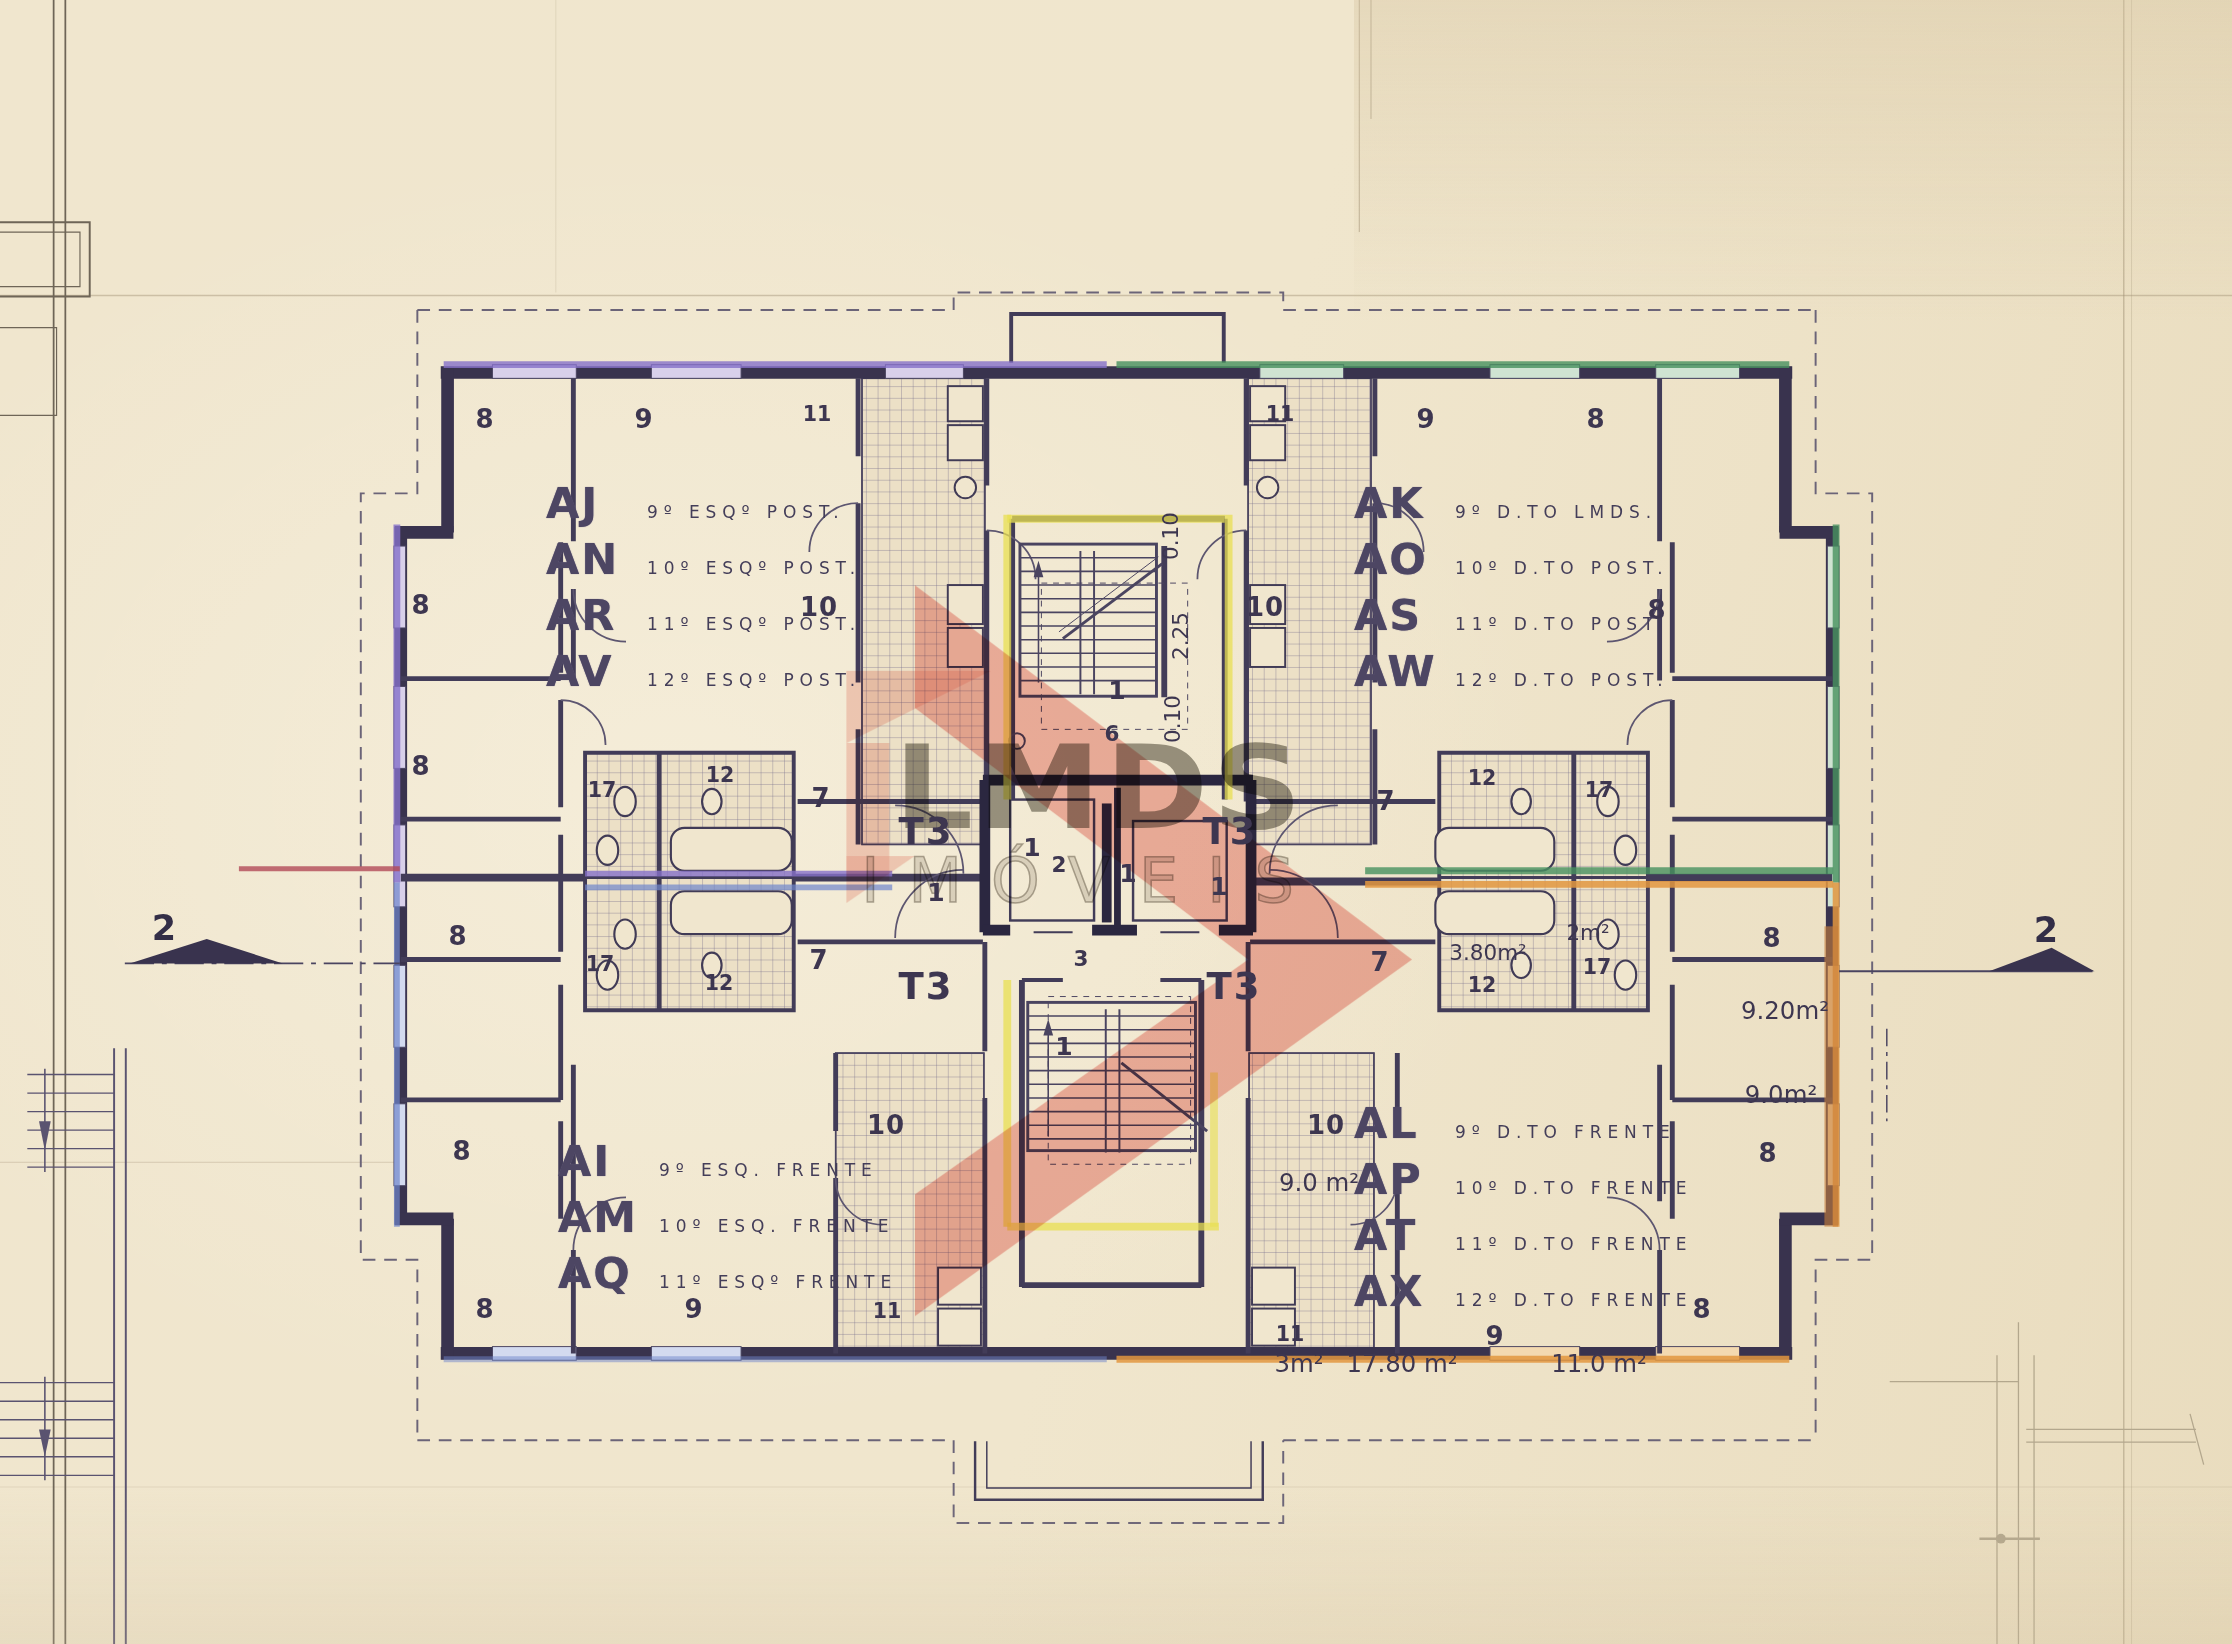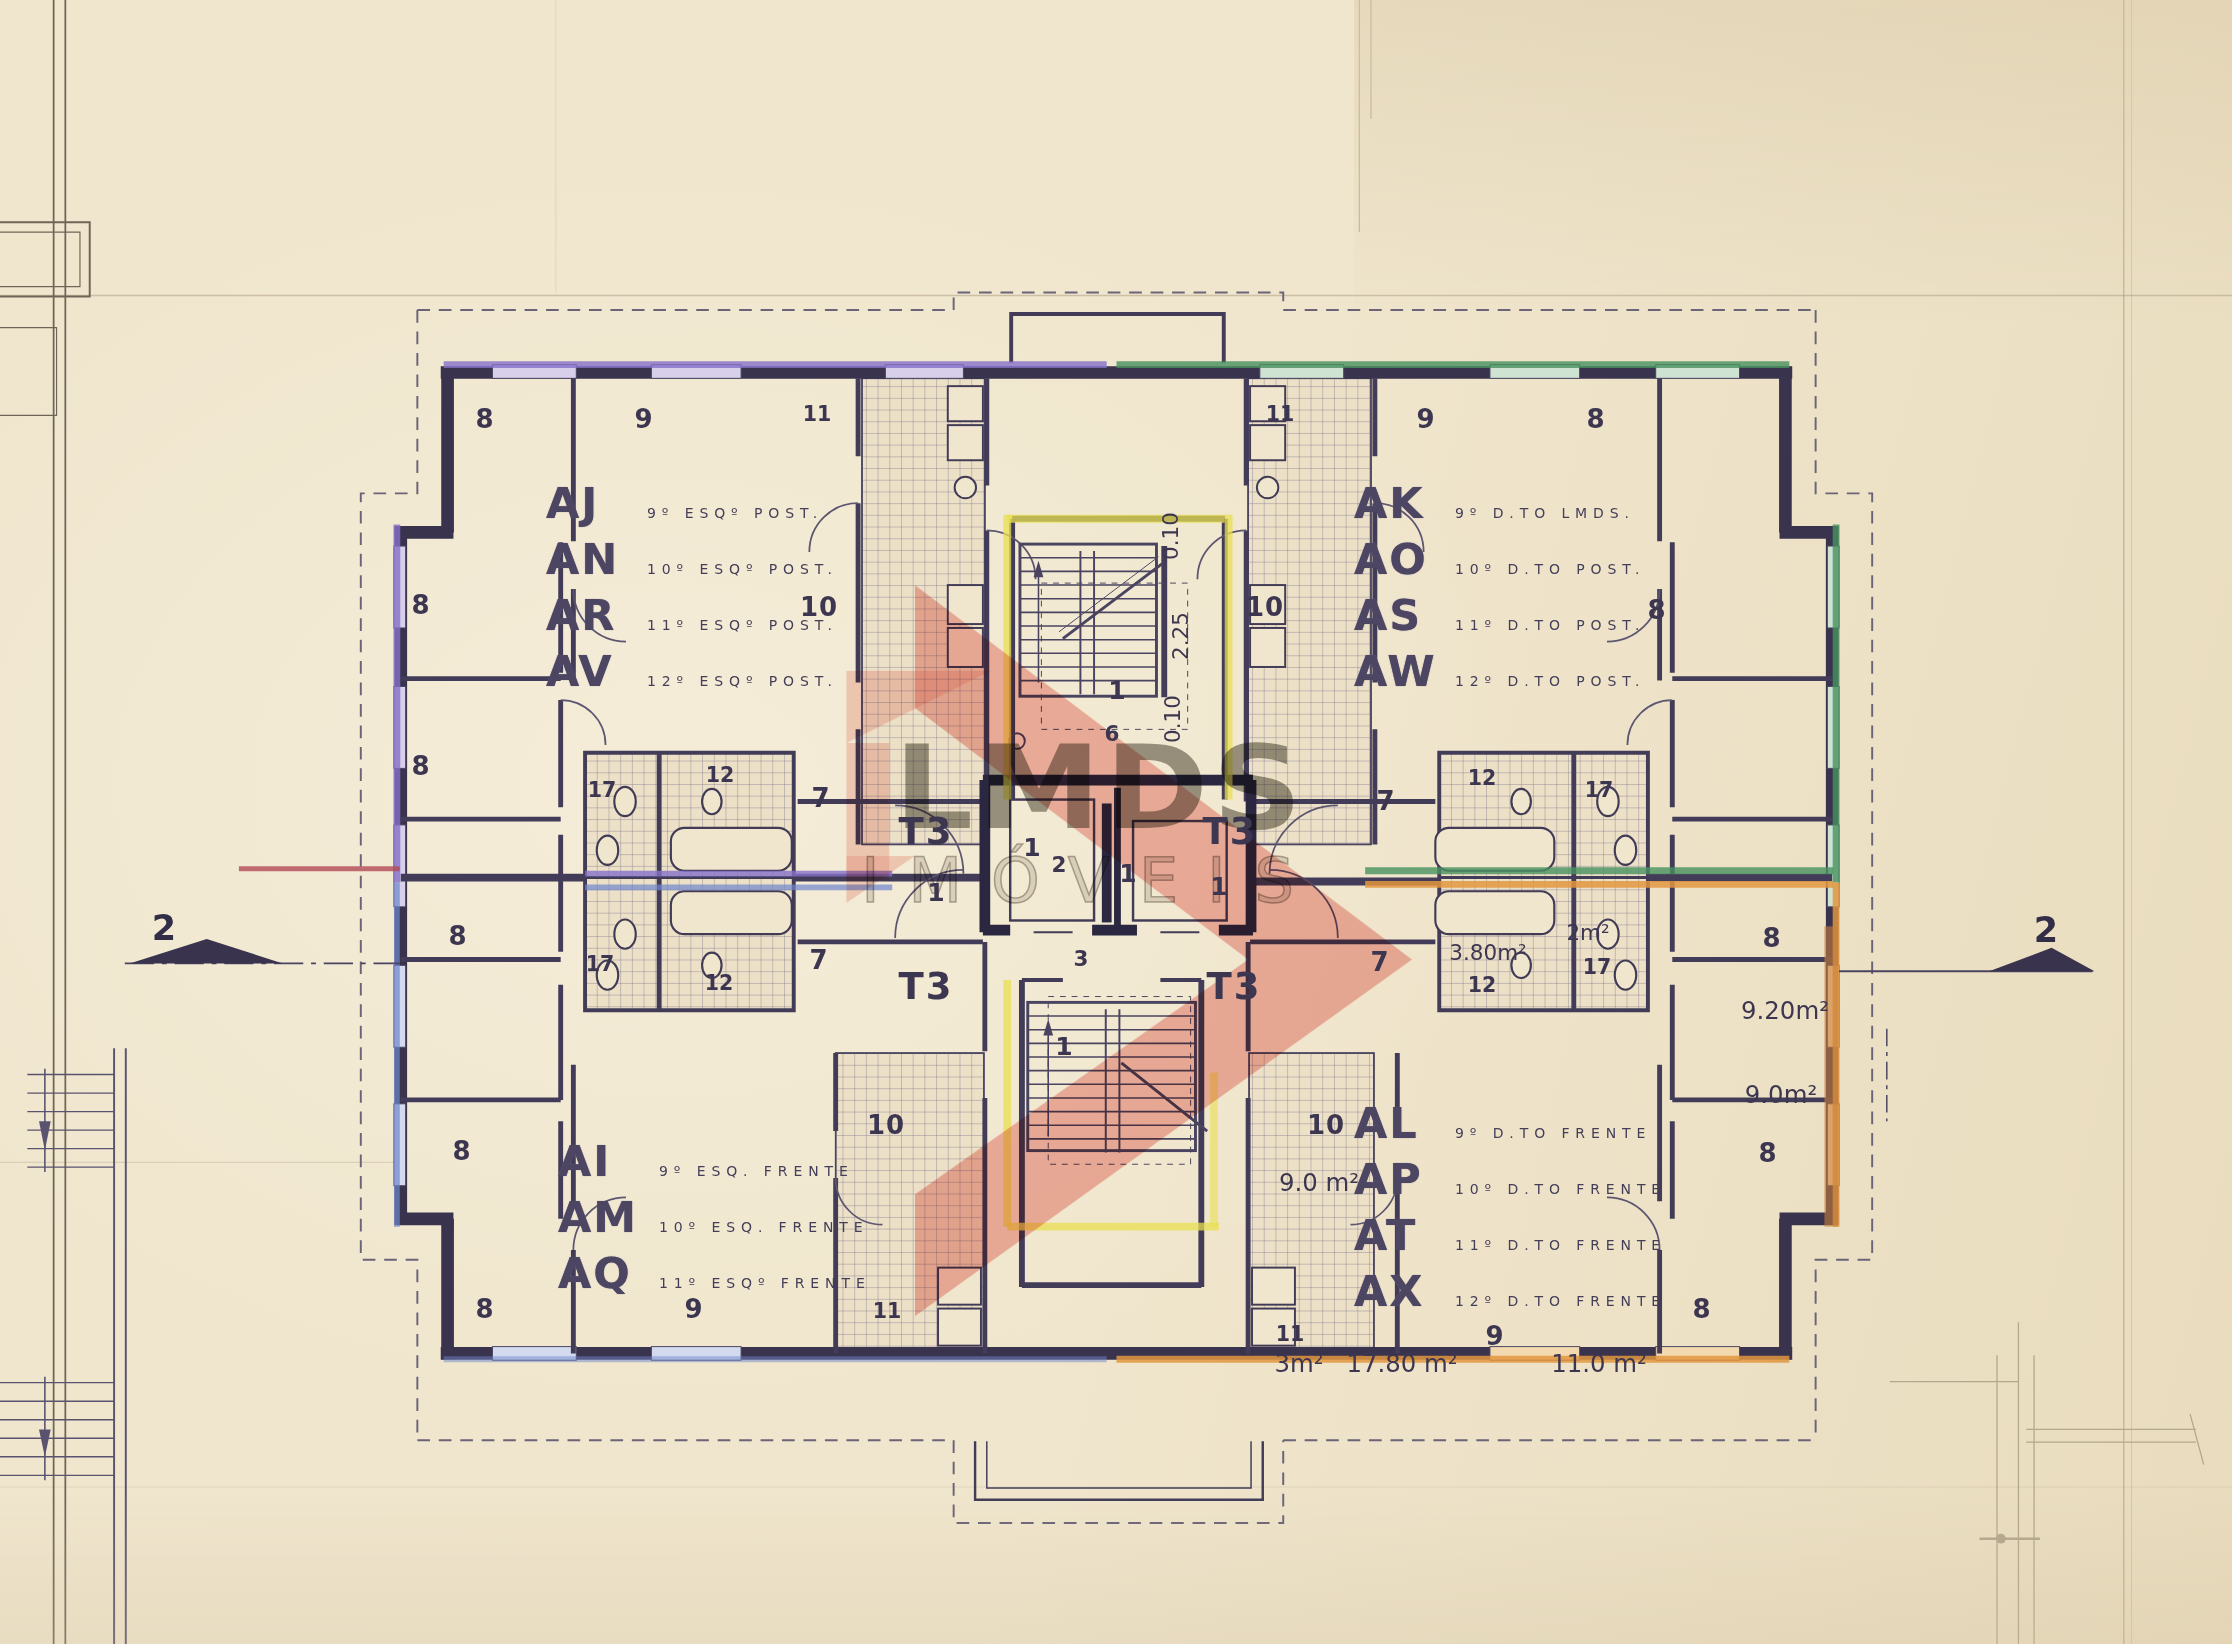--- a/index.html
+++ b/index.html
@@ -21,21 +21,21 @@
   .area{font-size:24.4px;font-weight:500;}
   .area-sm{font-size:21.5px;font-weight:500;}
   .core{font-size:25px;font-weight:700;}
   .core-sm{font-size:21.5px;font-weight:600;}
   .dim{font-size:21.5px;font-weight:500;transform:translate(-50%,-50%) rotate(-90deg);}
   .sec{font-size:35px;font-weight:700;color:#332e47;}
   .unit-block{position:absolute;}
   .unit-row{display:flex;align-items:baseline;height:56px;}
   .ucode{font-size:43px;font-weight:800;color:#4d4663;width:101px;letter-spacing:2px;
     text-shadow:0 0 1px #6a6280;}
-  .ufloor{font-size:14px;font-weight:500;color:#443e59;letter-spacing:5.9px;}
+  .ufloor{font-size:17px;font-weight:500;color:#443e59;letter-spacing:5.9px;}
   .wm1{position:absolute;left:1100px;top:788px;transform:translate(-50%,-50%) scaleX(1.08);
     font-size:115px;font-weight:800;letter-spacing:3.9px;color:rgba(88,84,70,.58);mix-blend-mode:multiply;}
   .wm2{position:absolute;left:1092px;top:880px;transform:translate(-50%,-50%);
     font-size:62px;font-weight:400;letter-spacing:29px;color:rgba(120,112,98,.20);
     -webkit-text-stroke:1.5px rgba(105,98,85,.5);mix-blend-mode:multiply;}
 </style>
 </head>
 <body>
 
 <div class="sheet">

